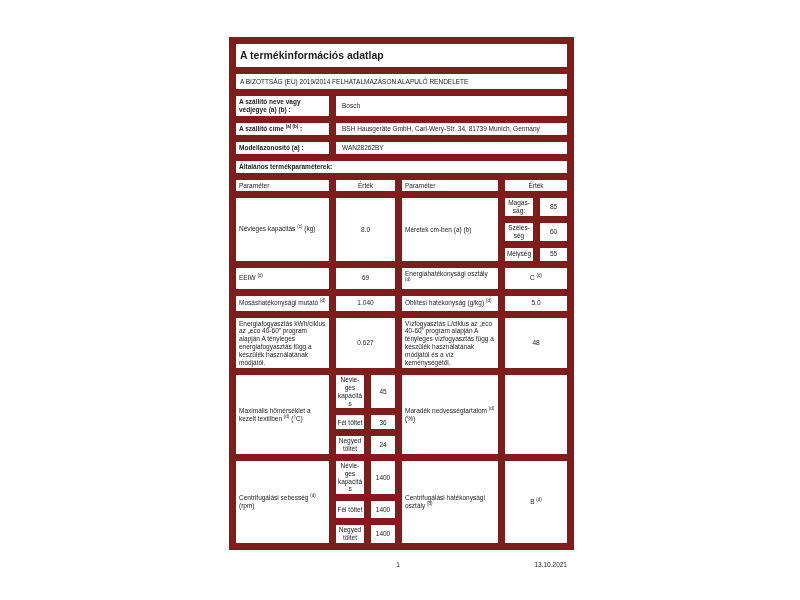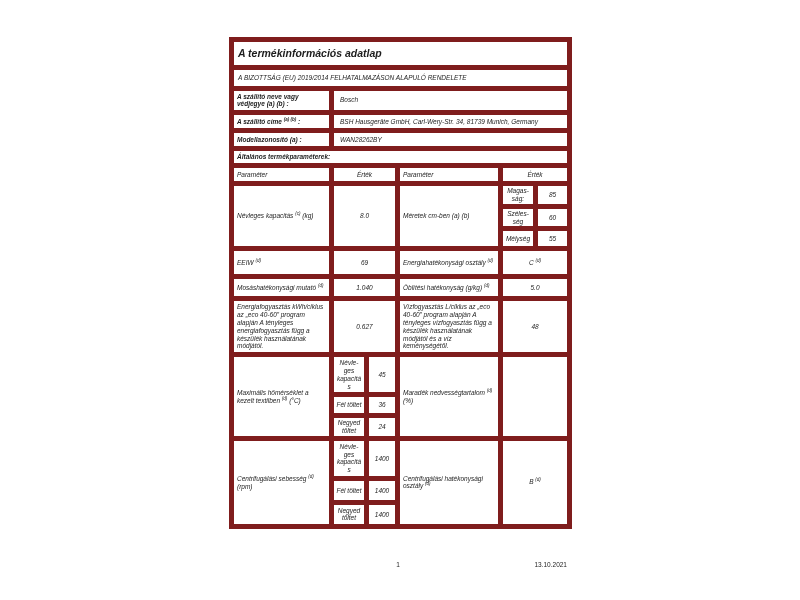--- a/index.html
+++ b/index.html
@@ -1,21 +1,21 @@
 <!DOCTYPE html>
 <html><head>
 <meta charset="utf-8">
 <style>
   * { margin:0; padding:0; box-sizing:border-box; }
   html,body { width:800px; height:600px; background:#ffffff; overflow:hidden;
     font-family:"Liberation Sans", sans-serif; color:#1d1d1d; }
   .sheet { position:absolute; left:229px; top:37px; width:340px; }
   table.doc { border-collapse:collapse; table-layout:fixed; width:338px; }
-  td { border:5px solid #7f1d1d; font-size:6.5px; line-height:1.2;
-       vertical-align:middle; padding:2px 3px; word-wrap:break-word;font-style:italic; }
+  td { border:7px solid #7f1d1d; font-size:6.5px; line-height:1.2;
+       vertical-align:middle; padding:2px 3px; word-wrap:break-word; }
   td.title { font-size:10.5px; font-weight:bold; padding:5px 4px; }
   td.sub { font-size:6.5px; padding:4px 4px; }
   .b { font-weight:bold; }
   .lbl { text-align:left; }
   .val { text-align:left; padding-left:6px; }
   .c { text-align:center; padding:1px; }
   .sc { text-align:center; white-space:pre-line; padding:1px; }
   sup { font-size:4.5px; line-height:1; vertical-align:super; letter-spacing:0; }
   tr.h23 { height:23px; } tr.h21 { height:21px; } tr.h24 { height:24px; }
   tr.h18 { height:18px; } tr.h17 { height:17px; } tr.h20 { height:20px; }

